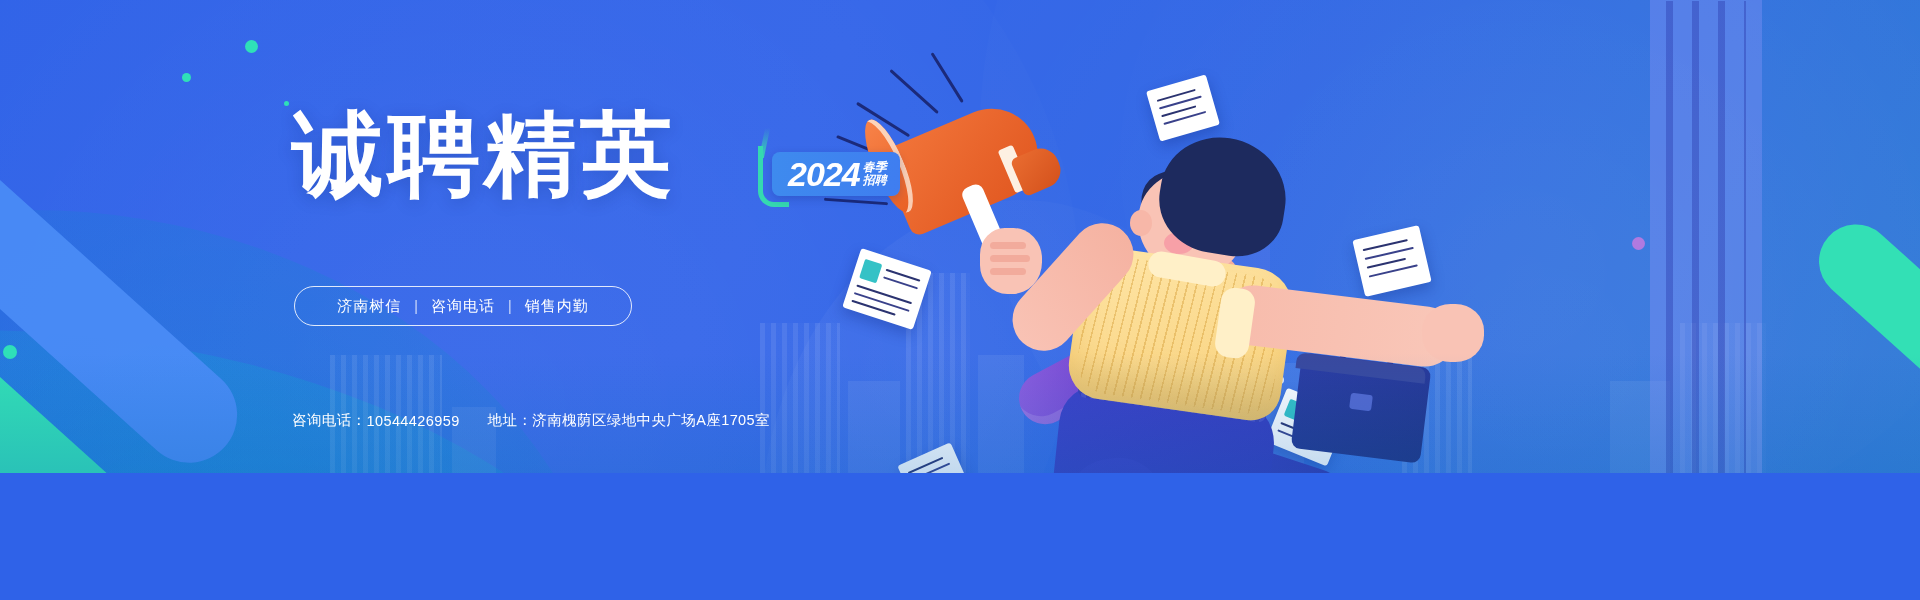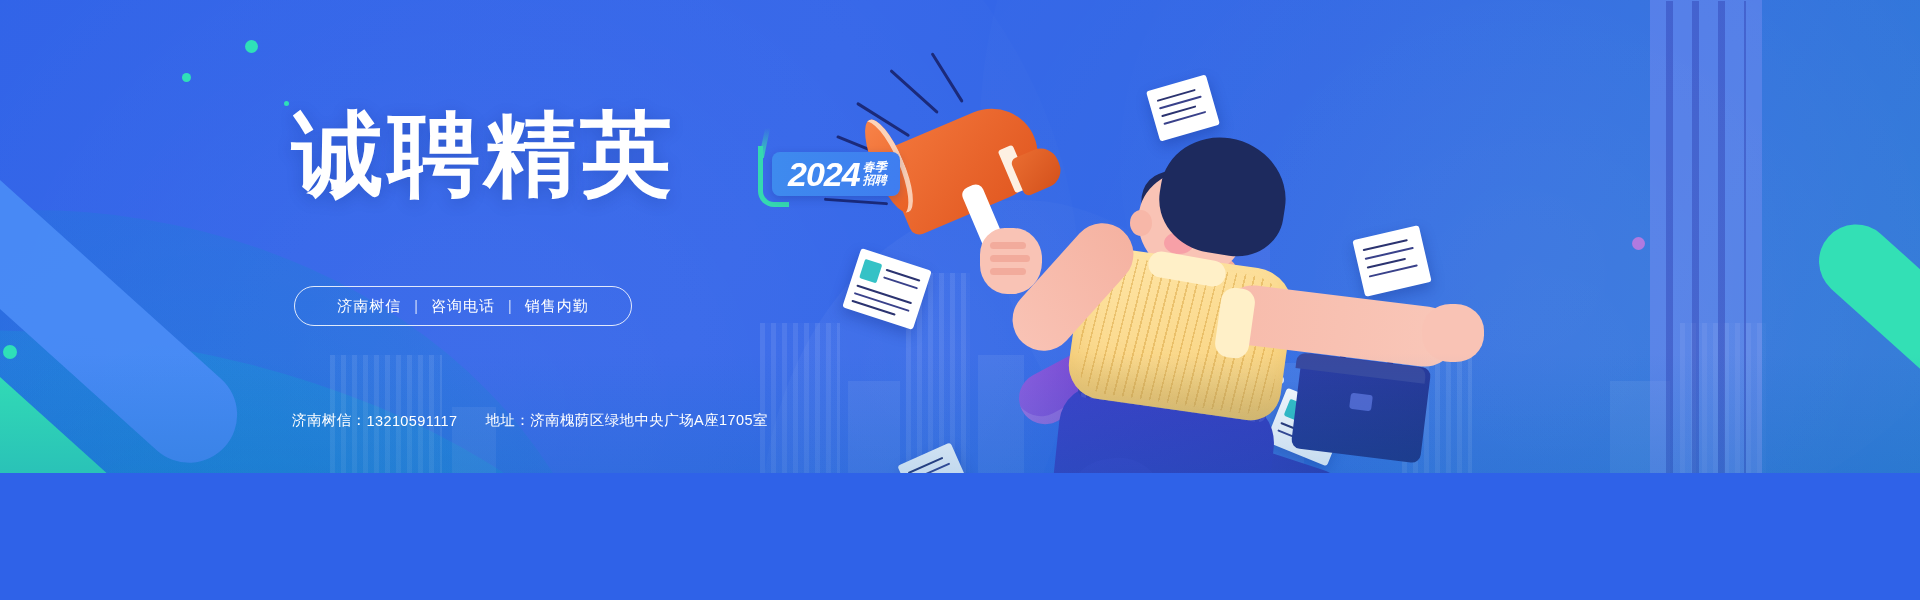--- a/index.html
+++ b/index.html
@@ -424,21 +424,21 @@
 
     <div class="tagpill">
       <span class="t">济南树信</span>
       <span class="sep">|</span>
       <span class="t">咨询电话</span>
       <span class="sep">|</span>
       <span class="t">销售内勤</span>
     </div>
 
     <div class="contact">
-      <span>济南树信：</span>
-      <span>13210591117</span>
+      <span>咨询电话：</span>
+      <span>10544426959</span>
       <span class="gap"></span>
       <span>地址：</span>
       <span>济南槐荫区绿地中央广场A座1705室</span>
     </div>
 
   </div>
 </div>
 
 </body></html>

